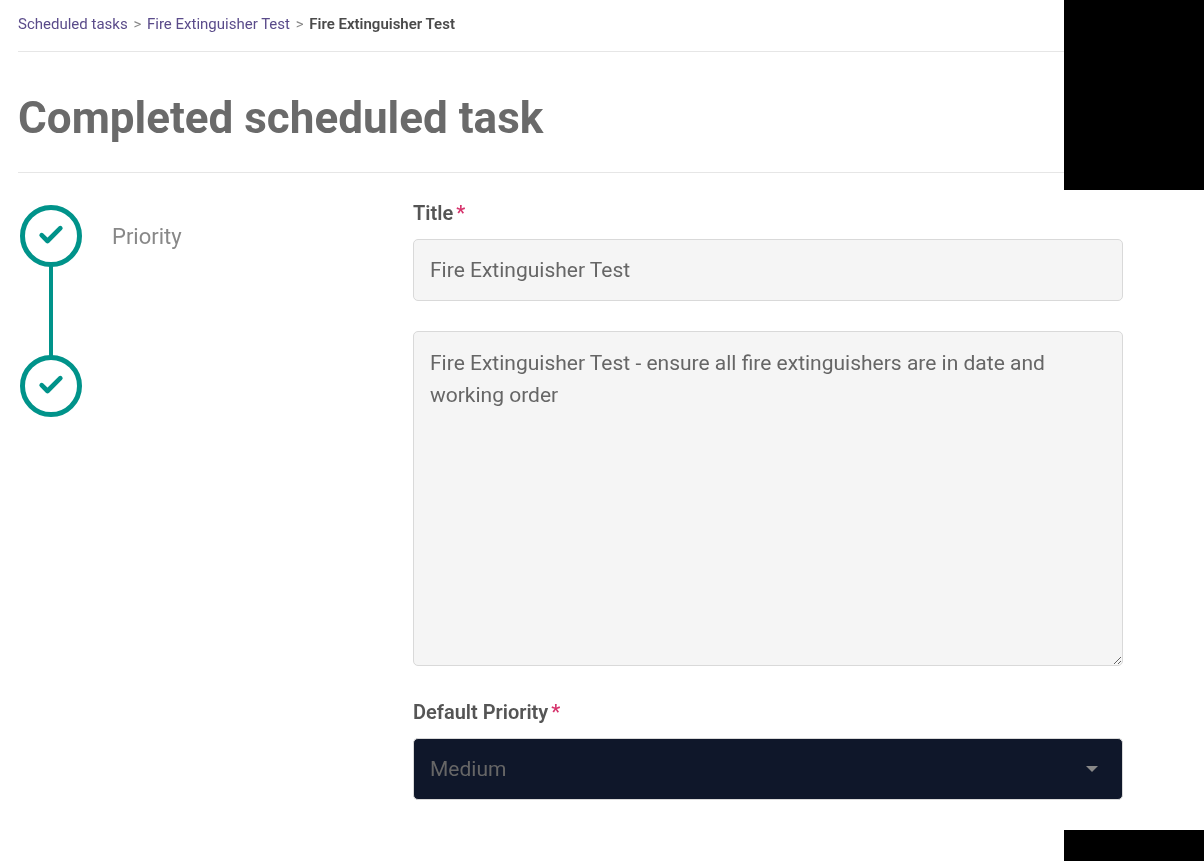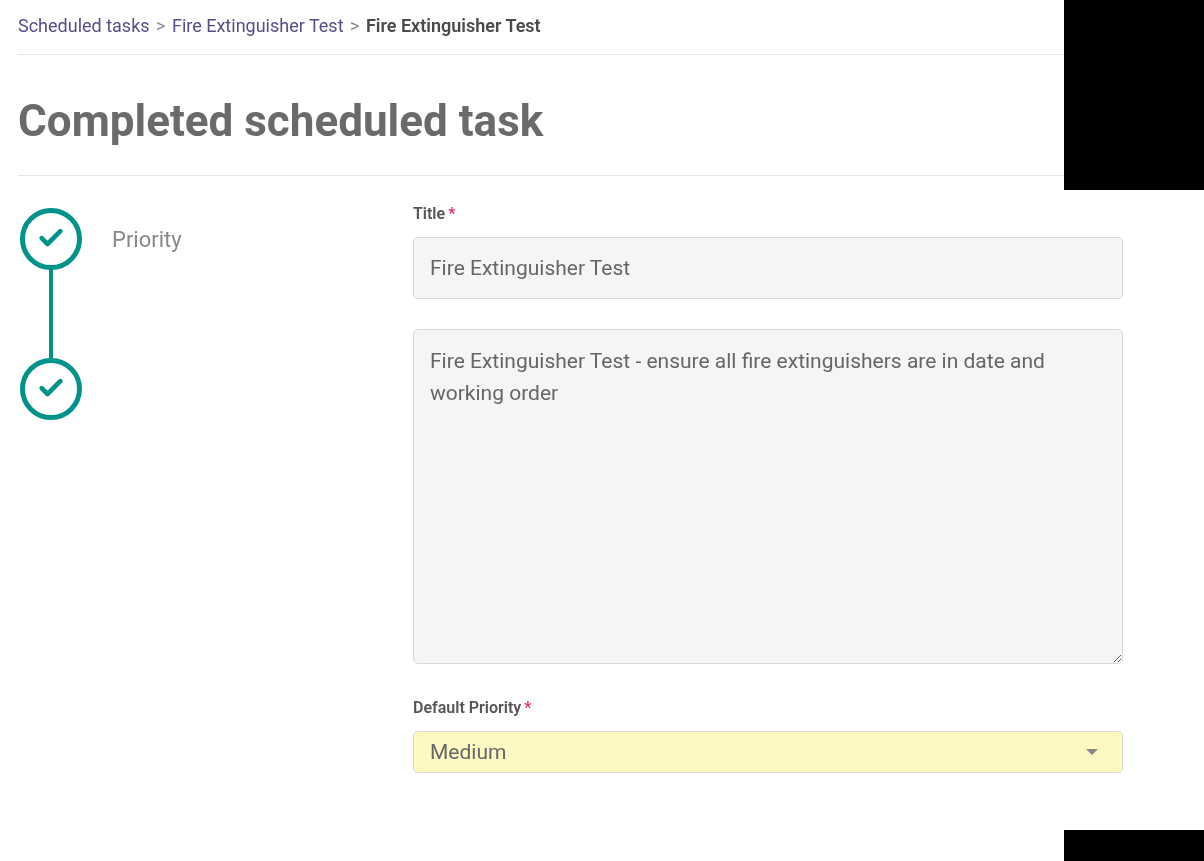--- a/index.html
+++ b/index.html
@@ -9,21 +9,21 @@
     }
     body {
       font-family: -apple-system, BlinkMacSystemFont, "Segoe UI", Roboto, "Helvetica Neue", Arial, sans-serif;
       background: #fff;
       color: #555;
       width: 1204px;
       height: 861px;
       padding: 15px 18px;
     }
     .breadcrumb {
-      font-size: 18px;
+      font-size: 15px;
       color: #666;
       padding-bottom: 18px;
       border-bottom: 1px solid #e6e6e6;
     }
     .breadcrumb a {
       color: #5a4b8a;
       text-decoration: none;
     }
     .breadcrumb .sep {
       color: #888;
@@ -98,21 +98,21 @@
     }
     .form-area {
       flex: 1;
       max-width: 710px;
     }
     .form-group {
       margin-bottom: 30px;
     }
     .form-label {
       display: block;
-      font-size: 16px;
+      font-size: 20px;
       font-weight: 600;
       color: #555;
       margin-bottom: 14px;
     }
     .required {
       color: #d6336c;
       margin-left: 3px;
     }
     .form-input {
       width: 100%;
@@ -132,24 +132,24 @@
       padding: 16px 16px;
       font-size: 21px;
       color: #666;
       font-family: inherit;
       height: 335px;
       resize: both;
       line-height: 1.5;
     }
     .form-select {
       width: 100%;
-      background: #fef9c3;
+      background: #0f172a;
       border: 1px solid #d9d9d9;
       border-radius: 5px;
-      padding: 8px 16px;
+      padding: 18px 16px;
       font-size: 21px;
       color: #666;
       font-family: inherit;
       position: relative;
       display: flex;
       align-items: center;
       justify-content: space-between;
       cursor: pointer;
     }
     .select-caret {

